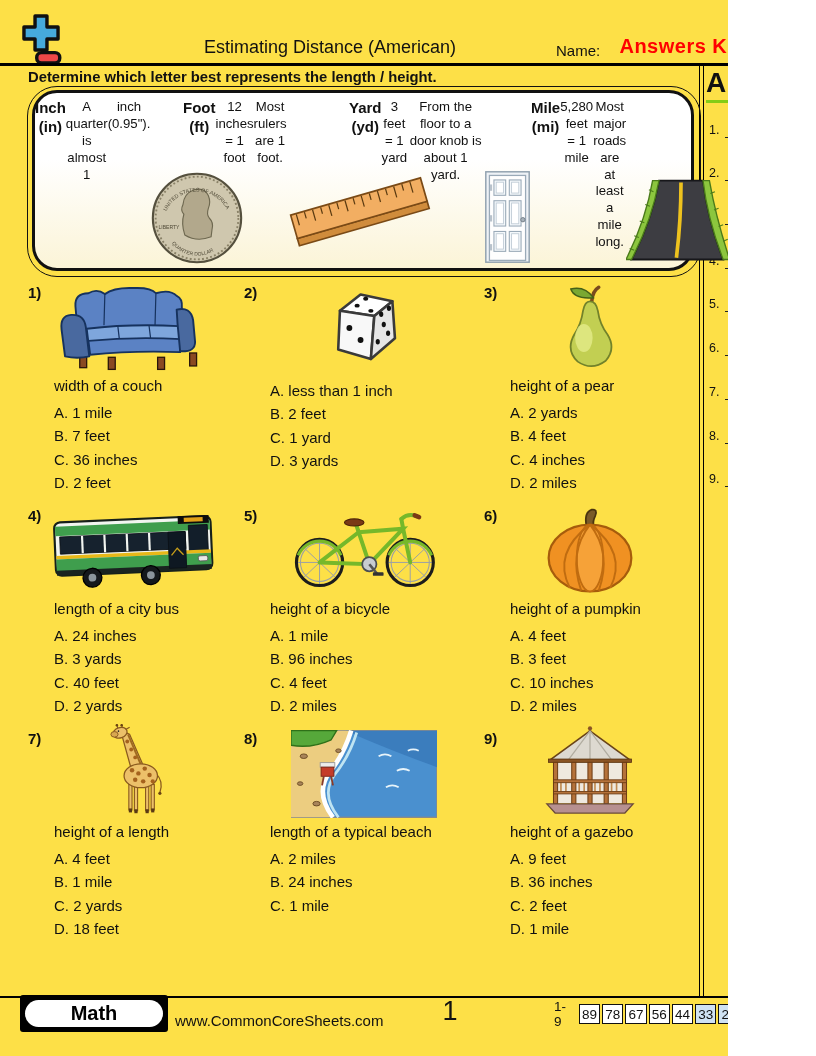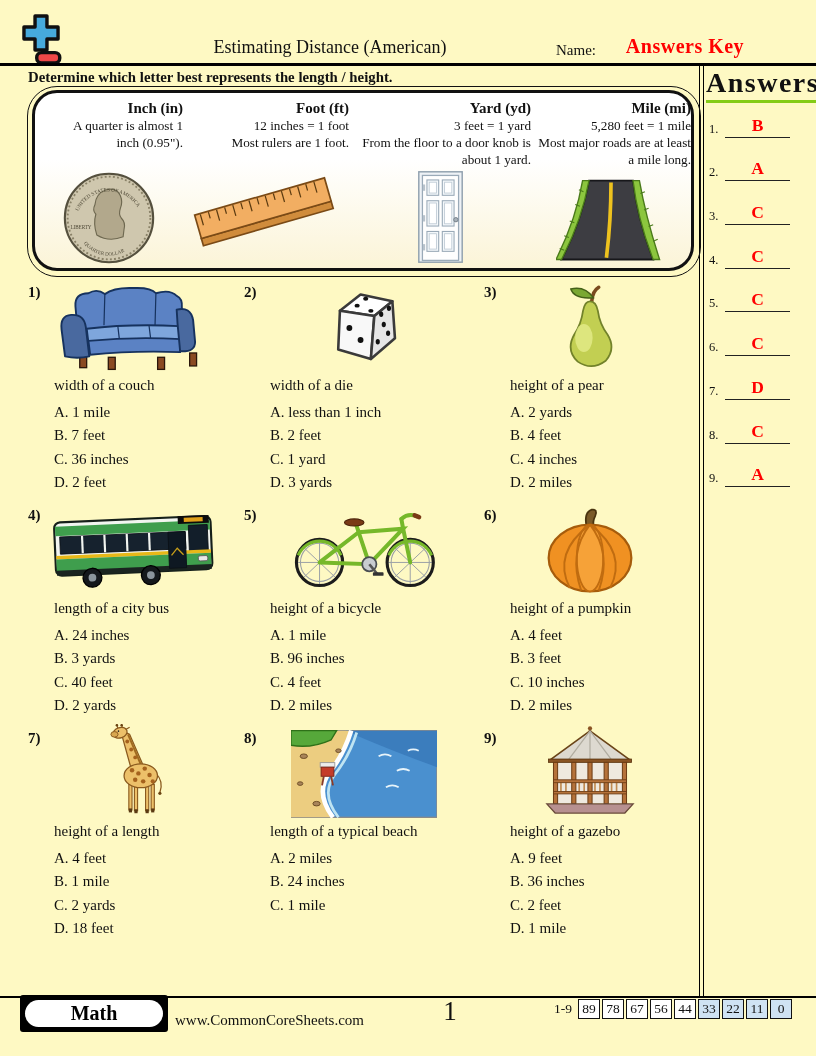--- a/index.html
+++ b/index.html
@@ -1,17 +1,17 @@
 <!DOCTYPE html>
 <html><head>
 <meta charset="utf-8">
 <style>
   html,body{margin:0;padding:0;background:#fff;}
-  .page{position:relative;width:816px;height:1056px;background:#fef9c3;overflow:hidden;
-        font-family:Liberation Serif, serif;color:#111;}
+  .page{position:relative;width:728px;height:1056px;background:#fde047;overflow:hidden;
+        font-family:Liberation Sans, sans-serif;color:#111;}
   
   .logo{position:absolute;left:18px;top:12px;}
   .hdr-title{position:absolute;left:130px;top:37px;width:400px;text-align:center;font-size:18px;}
   .name-label{position:absolute;left:556px;top:42px;font-size:15px;}
   .answer-key{position:absolute;left:618px;top:35px;width:134px;text-align:center;
               color:#f00;font-weight:bold;font-size:20px;letter-spacing:.5px;}
   .hdr-rule{position:absolute;left:0;top:63px;width:816px;height:3px;background:#000;}
   .instruction{position:absolute;left:28px;top:69px;font-size:14.8px;font-weight:bold;}
   
   .divider-v{position:absolute;left:699px;top:64px;height:932px;width:2.5px;
@@ -23,21 +23,21 @@
   .ans-num{position:absolute;left:7px;bottom:3px;font-size:12.5px;}
   .ans-line{position:absolute;left:23px;right:4px;bottom:2px;border-bottom:1.7px solid #222;}
   .ans-letter{position:absolute;left:23px;right:4px;bottom:4px;text-align:center;
               color:#f00;font-weight:bold;font-size:17.5px;}
   
   .ref-outer{position:absolute;left:27px;top:86px;width:672px;height:189px;
              border:1.6px solid #111;border-radius:30px;}
   .ref-box{position:absolute;left:32px;top:90px;width:662px;height:181px;border:3px solid #111;
            border-radius:25px;background:linear-gradient(180deg,#ffffff 38%,#fbf4d7 100%);
            display:flex;padding:0;box-sizing:border-box;}
-  .ref-col{display:flex;flex-direction:column;text-align:right;padding-top:6px;box-sizing:border-box;}
+  .ref-col{display:flex;text-align:center;padding-top:6px;box-sizing:border-box;}
   .rc1{width:148px;}.rc2{width:166px;}.rc3{width:182px;}.rc4{width:160px;}
   .ref-title{font-size:15px;font-weight:bold;line-height:1.25;}
   .ref-line{font-size:13.2px;line-height:1.28;}
   .ref-icon{flex:1;display:flex;align-items:flex-end;justify-content:center;padding-bottom:3px;}
   
   .q-row{position:absolute;left:28px;width:668px;display:flex;}
   .r1{top:281px;}.r2{top:504px;}.r3{top:727px;}
   .c1{width:216px;}.c2{width:240px;}.c3{width:212px;}
   .q-cell{position:relative;}
   .q-num{position:absolute;top:3px;left:0;font-size:15px;font-weight:bold;}
@@ -280,21 +280,20 @@
             <circle cx="33" cy="50" r="3.4"></circle>
               <circle cx="46" cy="64" r="3.4"></circle>
             <ellipse cx="70" cy="34" rx="2.4" ry="3.2"></ellipse>
               <ellipse cx="79" cy="27" rx="2.4" ry="3.2"></ellipse>
             <ellipse cx="66" cy="66" rx="2.4" ry="3.2"></ellipse>
               <ellipse cx="78" cy="56" rx="2.4" ry="3.2"></ellipse>
             <ellipse cx="73" cy="46" rx="2.4" ry="3.2"></ellipse>
           </g>
         </svg>
       </div>
-      <div class="q-caption">width of a die</div>
       <div class="q-opts">
         <div class="q-opt">A. less than 1 inch</div>
         <div class="q-opt">B. 2 feet</div>
         <div class="q-opt">C. 1 yard</div>
         <div class="q-opt">D. 3 yards</div>
       </div>
     </div>
     <div class="q-cell c3">
       <div class="q-num">3)</div>
       <div class="q-img">

